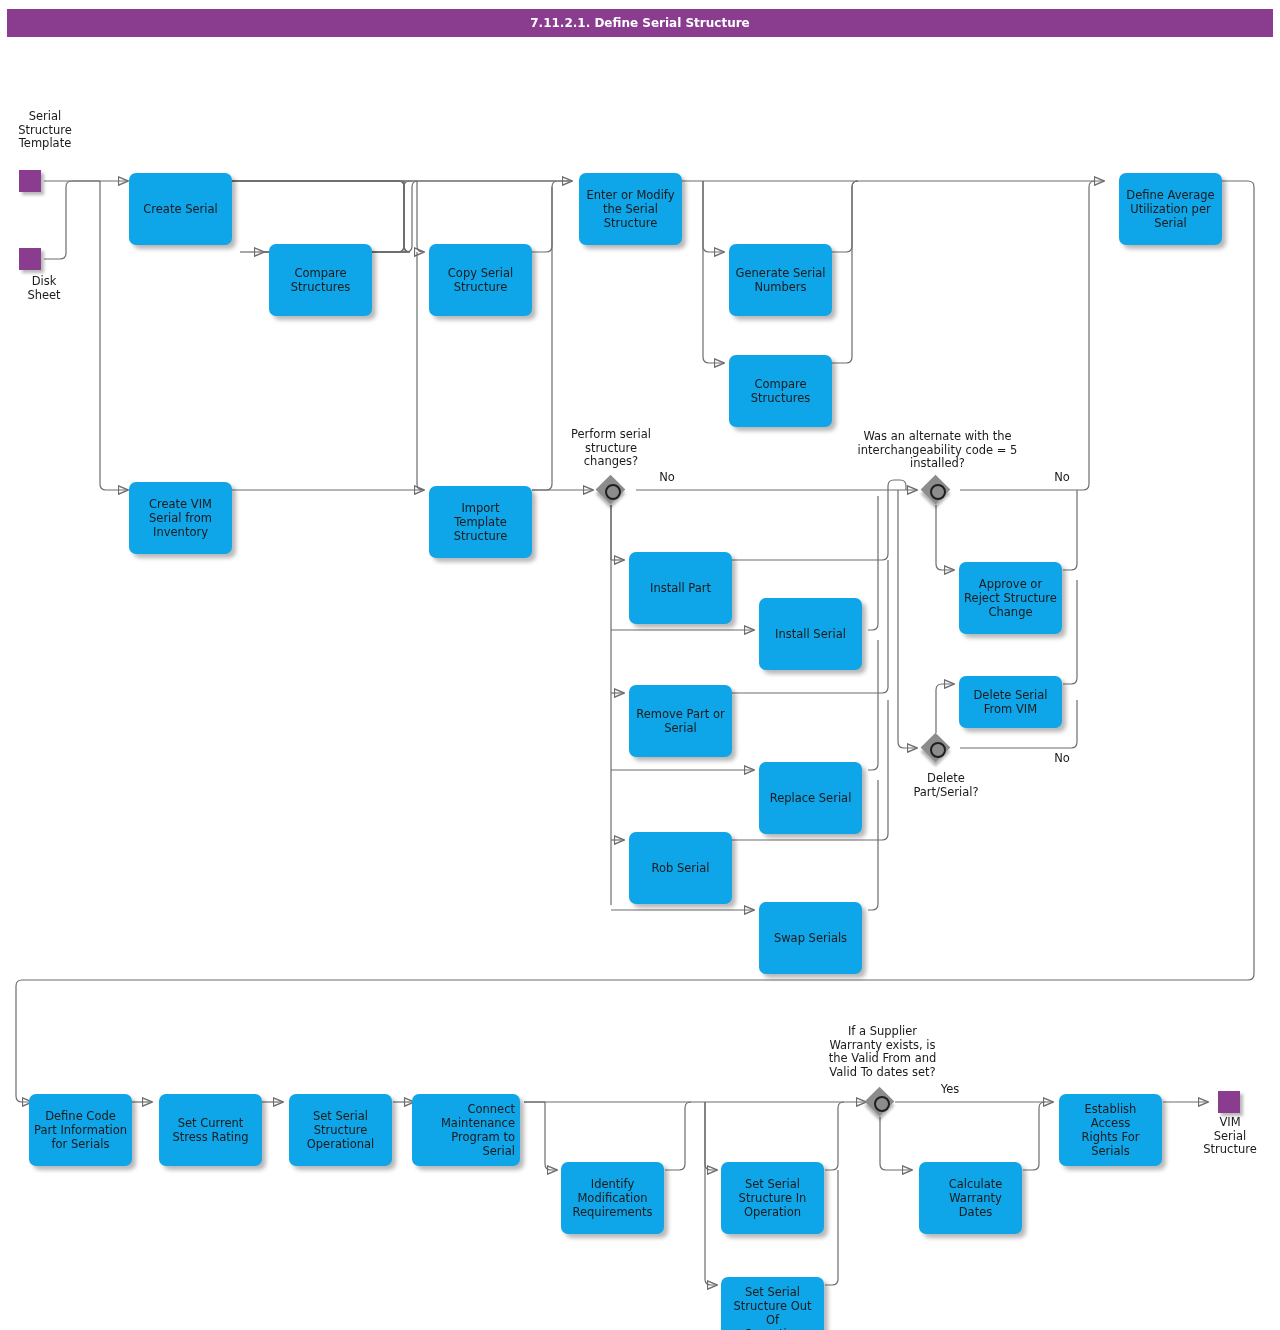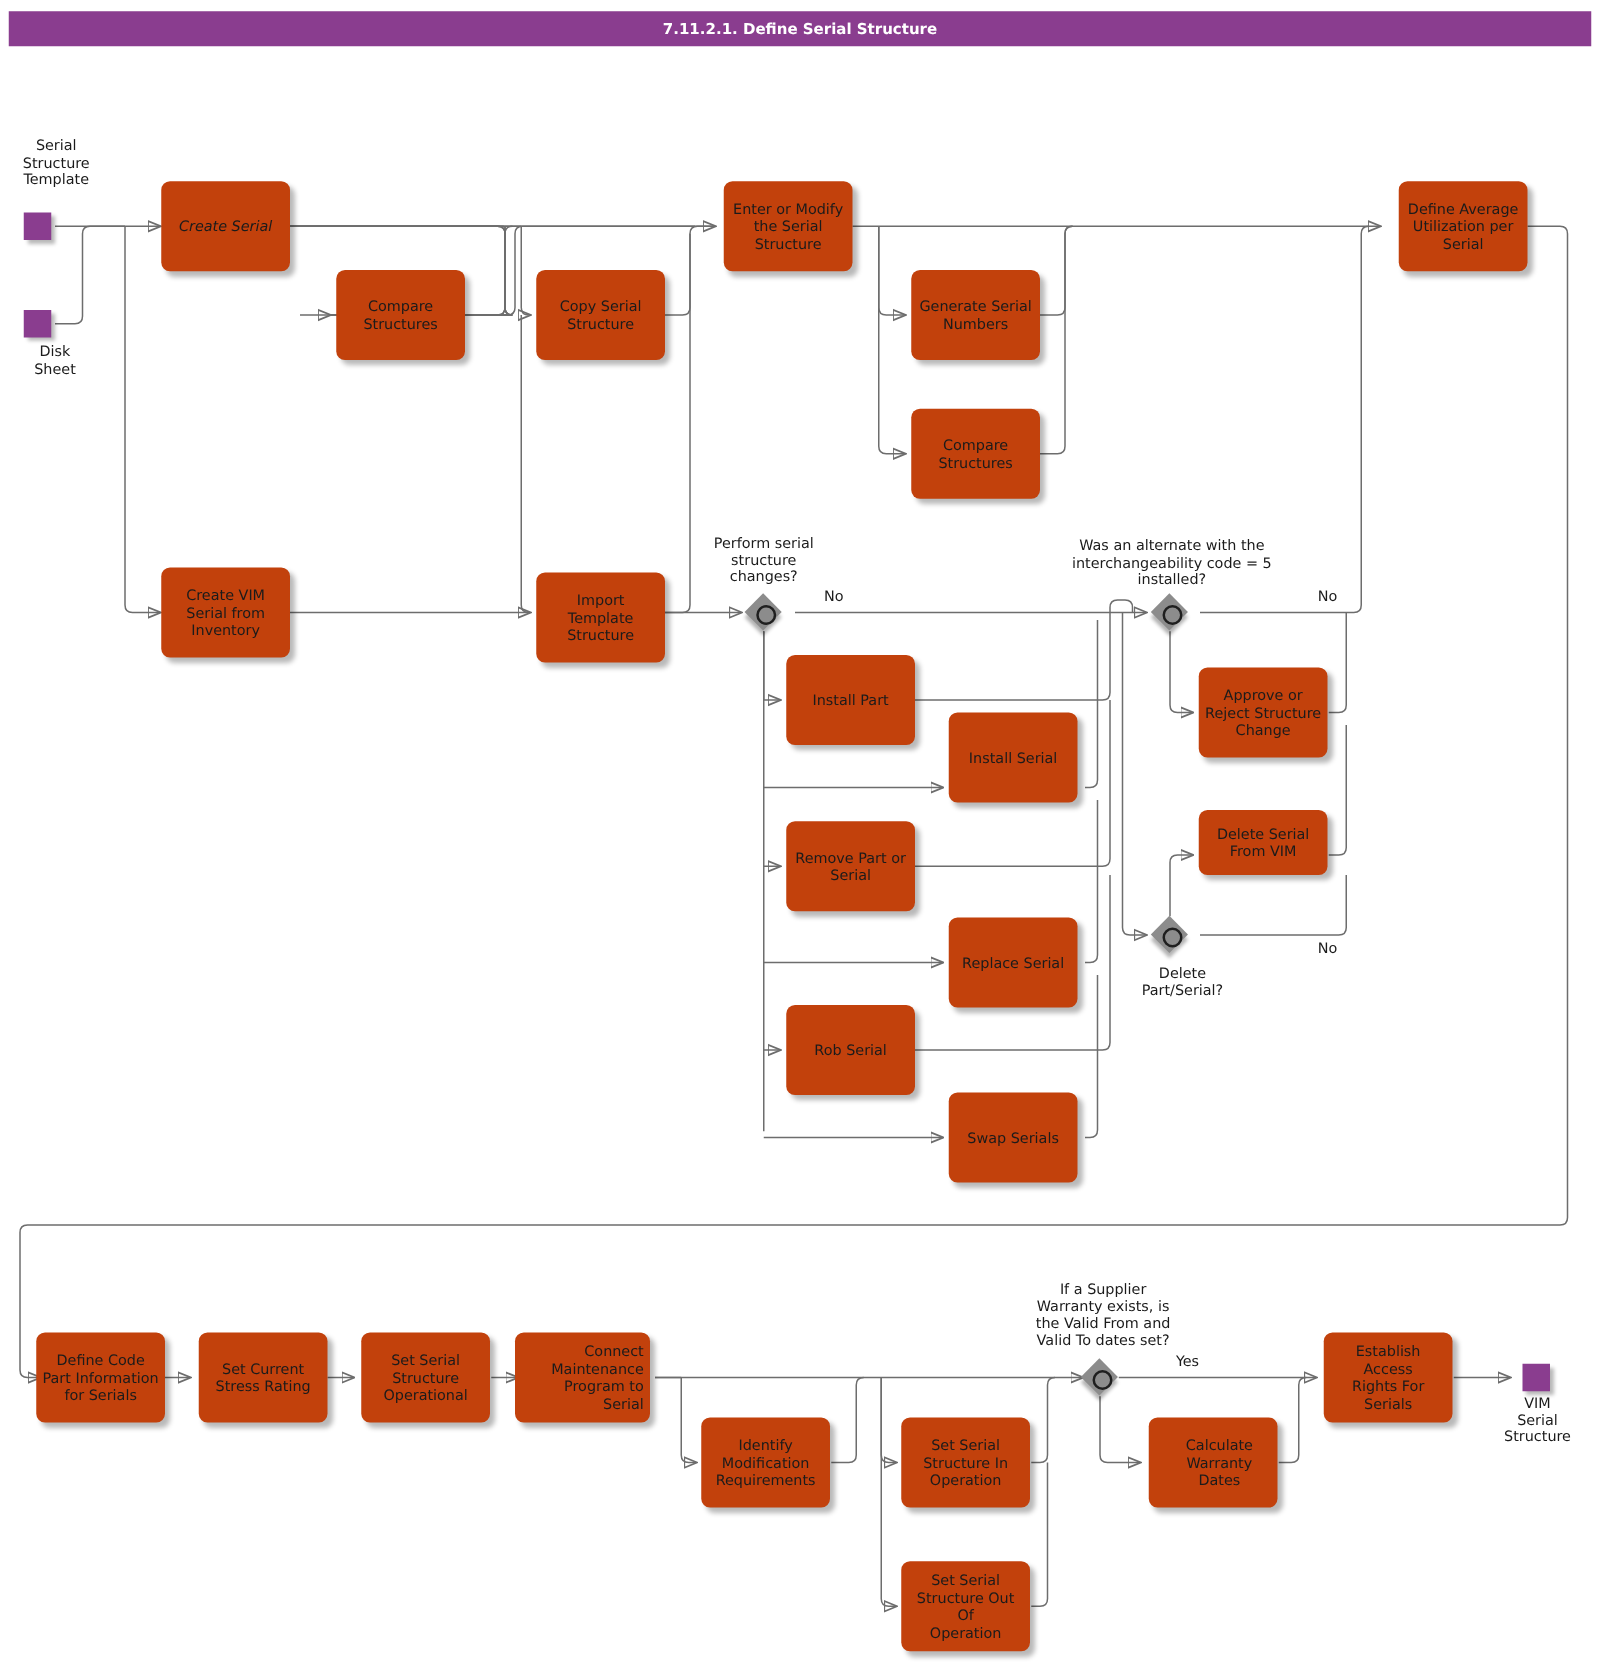--- a/index.html
+++ b/index.html
@@ -5,25 +5,25 @@
   html,body{margin:0;padding:0;background:#ffffff;}
   body{width:1280px;height:1330px;position:relative;font-family:"DejaVu Sans",sans-serif;}
   #header-bar{
     position:absolute;left:7px;top:9px;width:1266px;height:28px;
     background:#8a3d8f;color:#ffffff;
     display:flex;align-items:center;justify-content:center;
     font-size:12px;font-weight:bold;letter-spacing:0px;
   }
   #canvas{position:absolute;left:0;top:0;width:1280px;height:1330px;}
   .node{
-    position:absolute;background:#c2410c;border-radius:7px;
+    position:absolute;background:#0ea5e9;border-radius:7px;
     box-shadow:4px 4px 4px rgba(0,0,0,0.28);
     display:flex;align-items:center;justify-content:center;text-align:center;
     color:#1b1b1b;font-size:11.5px;line-height:14px;
-    padding:2px 5px;box-sizing:border-box;
+    padding:2px 5px;box-sizing:border-box;margin-top:28px;
   }
   .node span{display:block;width:100%;}
   .terminator{
     position:absolute;width:22px;height:22px;background:#8a3d8f;
     box-shadow:3px 3px 3px rgba(0,0,0,0.28);
   }
   .label{
     position:absolute;color:#1b1b1b;font-size:11.5px;line-height:13.5px;
     text-align:center;white-space:pre-line;
   }
@@ -175,21 +175,21 @@
 
   <div class="terminator" style="left:19px;top:170px;"></div>
   <div class="label" style="left:0px;top:110px;width:90px;">Serial<br>Structure<br>Template</div>
 
   <div class="terminator" style="left:19px;top:248px;"></div>
   <div class="label" style="left:0px;top:275px;width:88px;">Disk<br>Sheet</div>
 
   <div class="terminator" style="left:1218px;top:1091px;"></div>
   <div class="label" style="left:1186px;top:1116px;width:88px;">VIM<br>Serial<br>Structure</div>
 
-  <div class="node" style="left:129px;top:145px;width:103px;height:72px;font-style:italic;">
+  <div class="node" style="left:129px;top:145px;width:103px;height:72px;">
     <span>Create Serial</span>
   </div>
   <div class="node" style="left:269px;top:216px;width:103px;height:72px;">
     <span>Compare<br>Structures</span>
   </div>
   <div class="node" style="left:429px;top:216px;width:103px;height:72px;">
     <span>Copy Serial<br>Structure</span>
   </div>
   <div class="node" style="left:579px;top:145px;width:103px;height:72px;">
     <span>Enter or Modify<br>the Serial<br>Structure</span>

